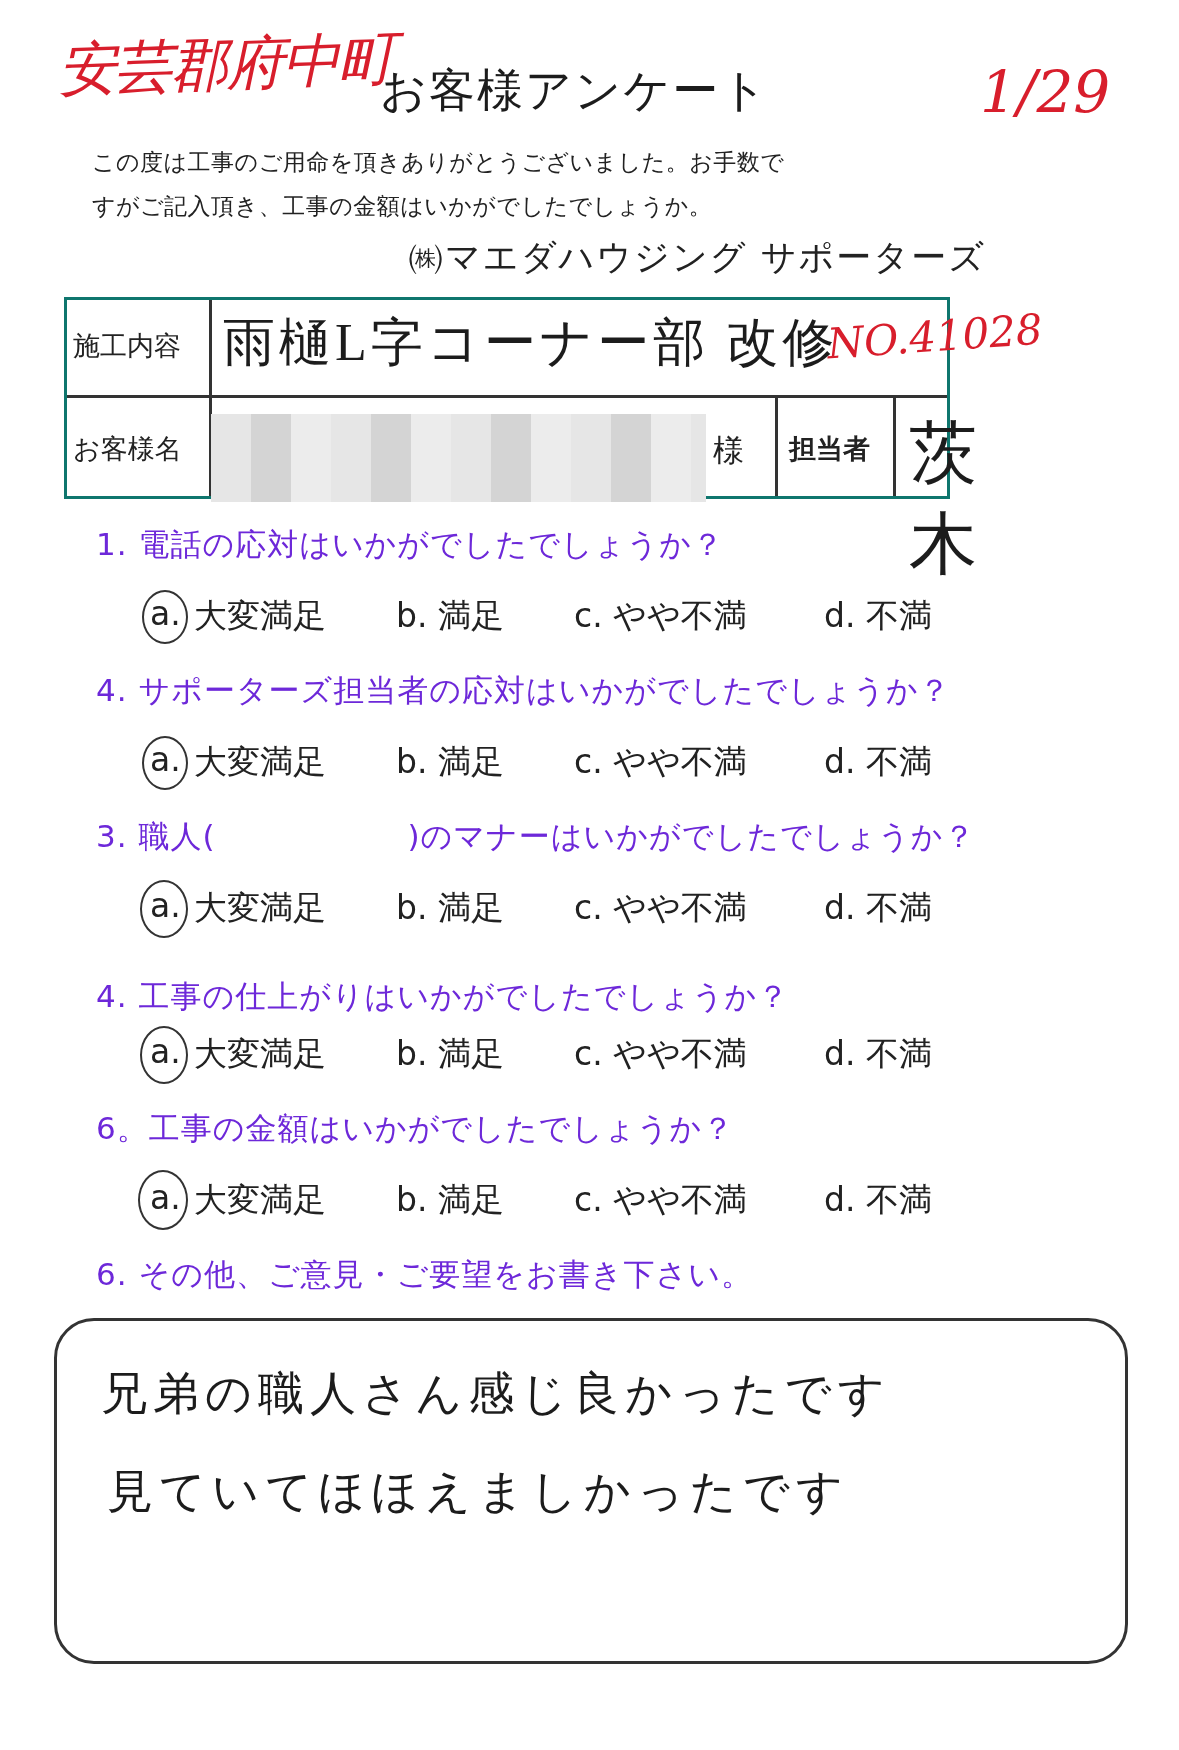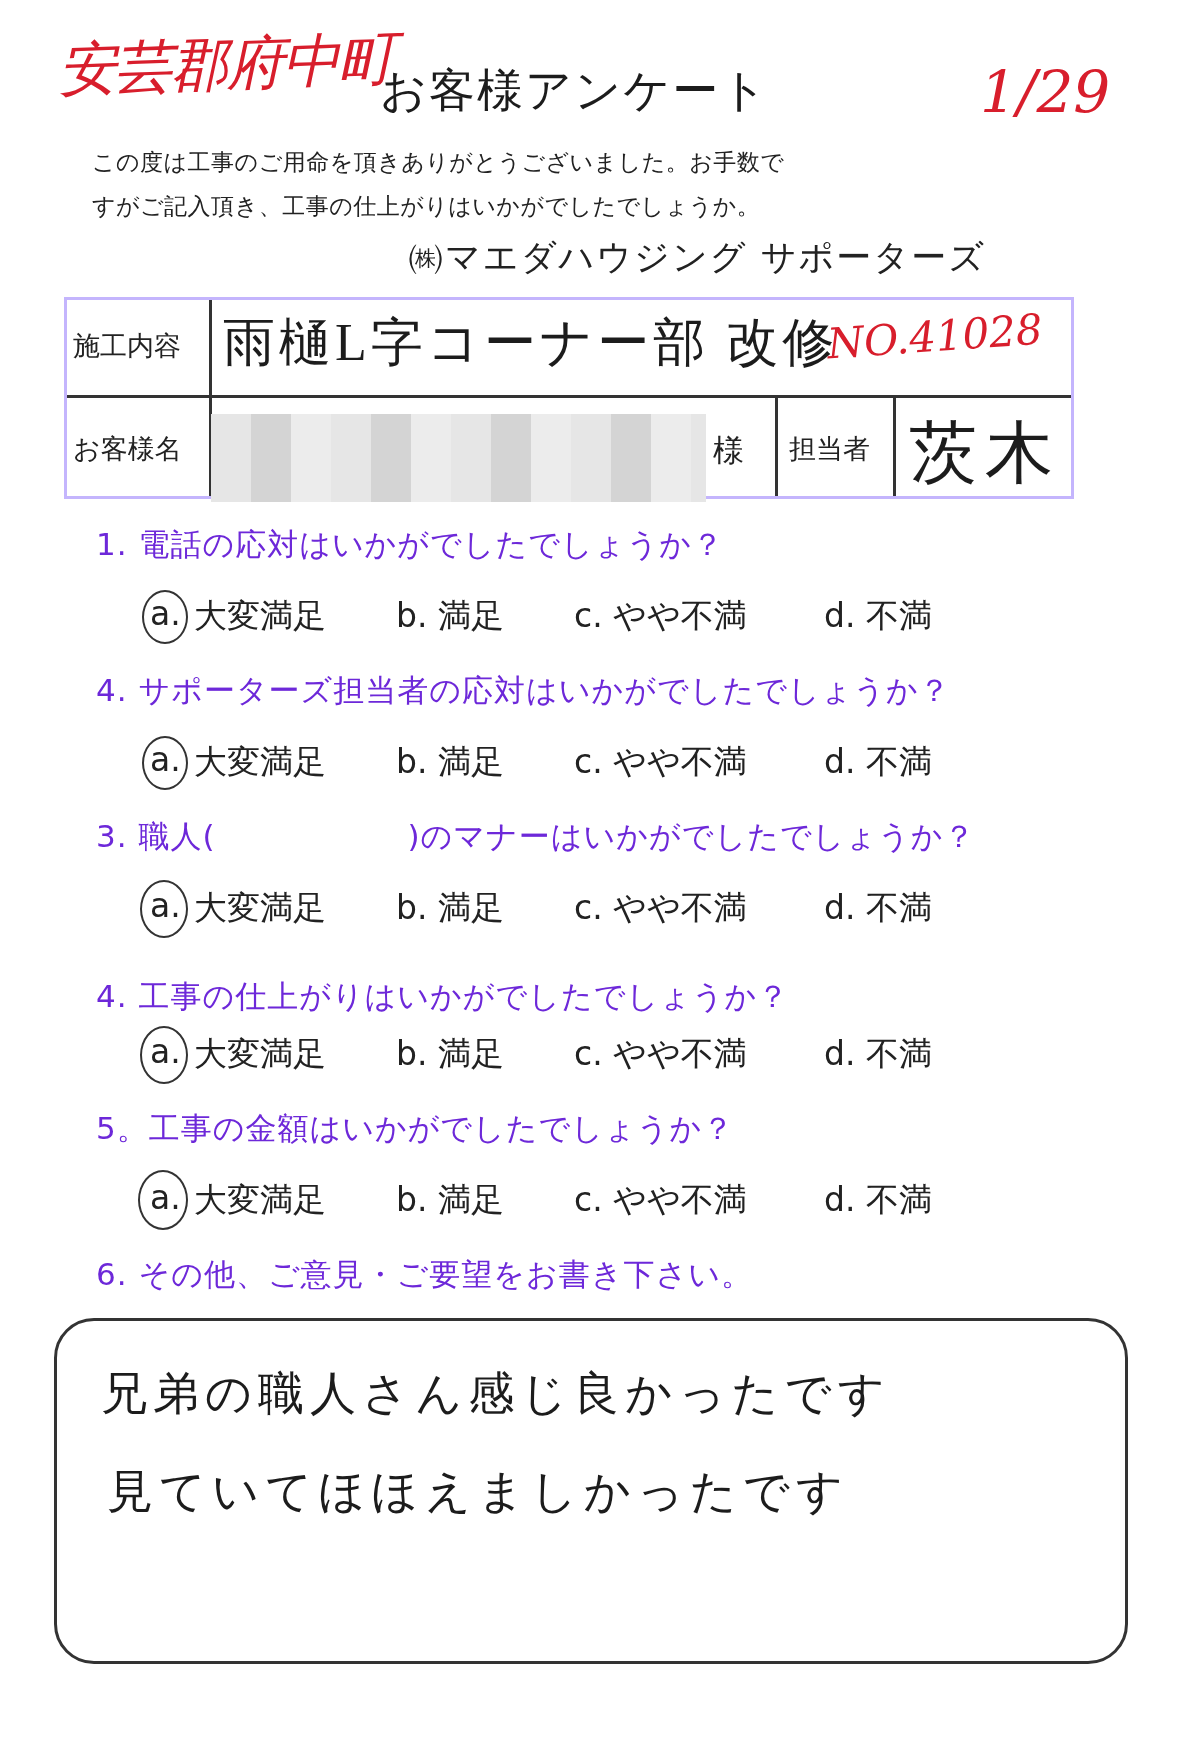--- a/index.html
+++ b/index.html
@@ -4,57 +4,57 @@
 <style>
   * { box-sizing: border-box; margin: 0; padding: 0; }
   html, body { width: 1179px; height: 1750px; background: #ffffff; overflow: hidden; }
   body { position: relative; font-family: "DejaVu Sans", "Liberation Sans", sans-serif; color: #222; }
   .abs { position: absolute; }
   .red-hand { color: #d81e2c; font-family: "DejaVu Serif", serif; font-style: italic; }
   .hand { font-family: Liberation Serif, serif; color: #1c1c1c; }
   .title { left: 380px; top: 60px; font-size: 46px; letter-spacing: 2px; color: #1c1c1c; }
   .intro { left: 92px; top: 140px; font-size: 23px; line-height: 44px; color: #222; letter-spacing: 0.5px; }
   .company { left: 408px; top: 234px; font-size: 35px; letter-spacing: 2px; color: #222; }
-  .tbl { left: 64px; top: 297px; width: 1010px; height: 202px; border: 3px solid #c4b5fd; }
+  .tbl { left: 64px; top: 297px; width: 886px; height: 202px; border: 3px solid #0f766e; }
   .tbl .hline { position: absolute; left: 0; right: 0; top: 95px; height: 3px; background: #333; }
   .vline { position: absolute; width: 3px; background: #333; }
   .cell-label { position: absolute; font-size: 27px; color: #222; }
   .blur { position: absolute; background: repeating-linear-gradient(90deg,#e6e6e6 0 40px,#d4d4d4 40px 80px,#ececec 80px 120px); }
   .q { font-size: 31px; color: #6d28d9; letter-spacing: 1px; }
   .opt { font-size: 33px; color: #222; }
   .circle { position: absolute; border: 2px solid #333; border-radius: 50%; }
   .comment-box { left: 54px; top: 1318px; width: 1074px; height: 346px; border: 3px solid #333; border-radius: 40px; }
   .comment-line { font-size: 46px; letter-spacing: 6px; }
 </style>
 </head>
 <body>
 
 <div class="abs red-hand" style="left:58px;top:26px;font-size:58px;letter-spacing:-2px;transform:rotate(-2deg);">安芸郡府中町</div>
 <div class="abs title">お客様アンケート</div>
 <div class="abs red-hand" style="left:980px;top:58px;font-size:58px;">1/29</div>
 <div class="abs intro">
   <div>この度は工事のご用命を頂きありがとうございました。お手数で</div>
-  <div>すがご記入頂き、工事の仕上がりはいかがでしたでしょうか。</div>
+  <div>すがご記入頂き、工事の金額はいかがでしたでしょうか。</div>
 </div>
 <div class="abs company">㈱マエダハウジング サポーターズ</div>
 
 <div class="abs tbl">
   <div class="hline"></div>
   <div class="vline" style="left:142px;top:0;bottom:0;"></div>
   <div class="vline" style="left:708px;top:95px;bottom:0;"></div>
   <div class="vline" style="left:826px;top:95px;bottom:0;"></div>
 
   <div class="cell-label" style="left:6px;top:28px;">施工内容</div>
   <div class="abs hand" style="left:156px;top:8px;font-size:52px;letter-spacing:4px;">雨樋L字コーナー部 改修</div>
   <div class="abs red-hand" style="left:760px;top:12px;font-size:42px;transform:rotate(-4deg);">NO.41028</div>
 
   <div class="cell-label" style="left:6px;top:131px;">お客様名</div>
   <div class="blur" style="left:144px;top:114px;width:495px;height:88px;"></div>
   <div class="cell-label" style="left:646px;top:130px;font-size:31px;">様</div>
-  <div class="cell-label" style="left:722px;top:131px;">担当者</div>
+  <div class="cell-label" style="left:722px;top:131px;font-weight:bold;">担当者</div>
   <div class="abs hand" style="left:842px;top:108px;font-size:68px;letter-spacing:8px;">茨木</div>
 </div>
 
 <div class="abs" style="left:96px;top:524px;width:1000px;">
 
   <div style="position:absolute;top:0;" class="q">1. 電話の応対はいかがでしたでしょうか？</div>
   <div style="position:absolute;top:70px;left:54px;width:940px;height:50px;">
     <span class="circle" style="left:-8px;top:-4px;width:46px;height:54px;"></span>
     <span class="opt abs" style="left:0;">a.</span>
     <span class="opt abs" style="left:44px;">大変満足</span>
@@ -86,21 +86,21 @@
   <div style="position:absolute;top:438px;margin-top:14px;" class="q">4. 工事の仕上がりはいかがでしたでしょうか？</div>
   <div style="position:absolute;top:508px;left:54px;width:940px;height:50px;">
     <span class="circle" style="left:-10px;top:-6px;width:48px;height:58px;"></span>
     <span class="opt abs" style="left:0;">a.</span>
     <span class="opt abs" style="left:44px;">大変満足</span>
     <span class="opt abs" style="left:246px;">b. 満足</span>
     <span class="opt abs" style="left:424px;">c. やや不満</span>
     <span class="opt abs" style="left:674px;">d. 不満</span>
   </div>
 
-  <div style="position:absolute;top:584px;" class="q">5。工事の金額はいかがでしたでしょうか？</div>
+  <div style="position:absolute;top:584px;" class="q">6。工事の金額はいかがでしたでしょうか？</div>
   <div style="position:absolute;top:654px;left:54px;width:940px;height:50px;">
     <span class="circle" style="left:-12px;top:-8px;width:50px;height:60px;"></span>
     <span class="opt abs" style="left:0;">a.</span>
     <span class="opt abs" style="left:44px;">大変満足</span>
     <span class="opt abs" style="left:246px;">b. 満足</span>
     <span class="opt abs" style="left:424px;">c. やや不満</span>
     <span class="opt abs" style="left:674px;">d. 不満</span>
   </div>
 
   <div style="position:absolute;top:730px;" class="q">6. その他、ご意見・ご要望をお書き下さい。</div>

